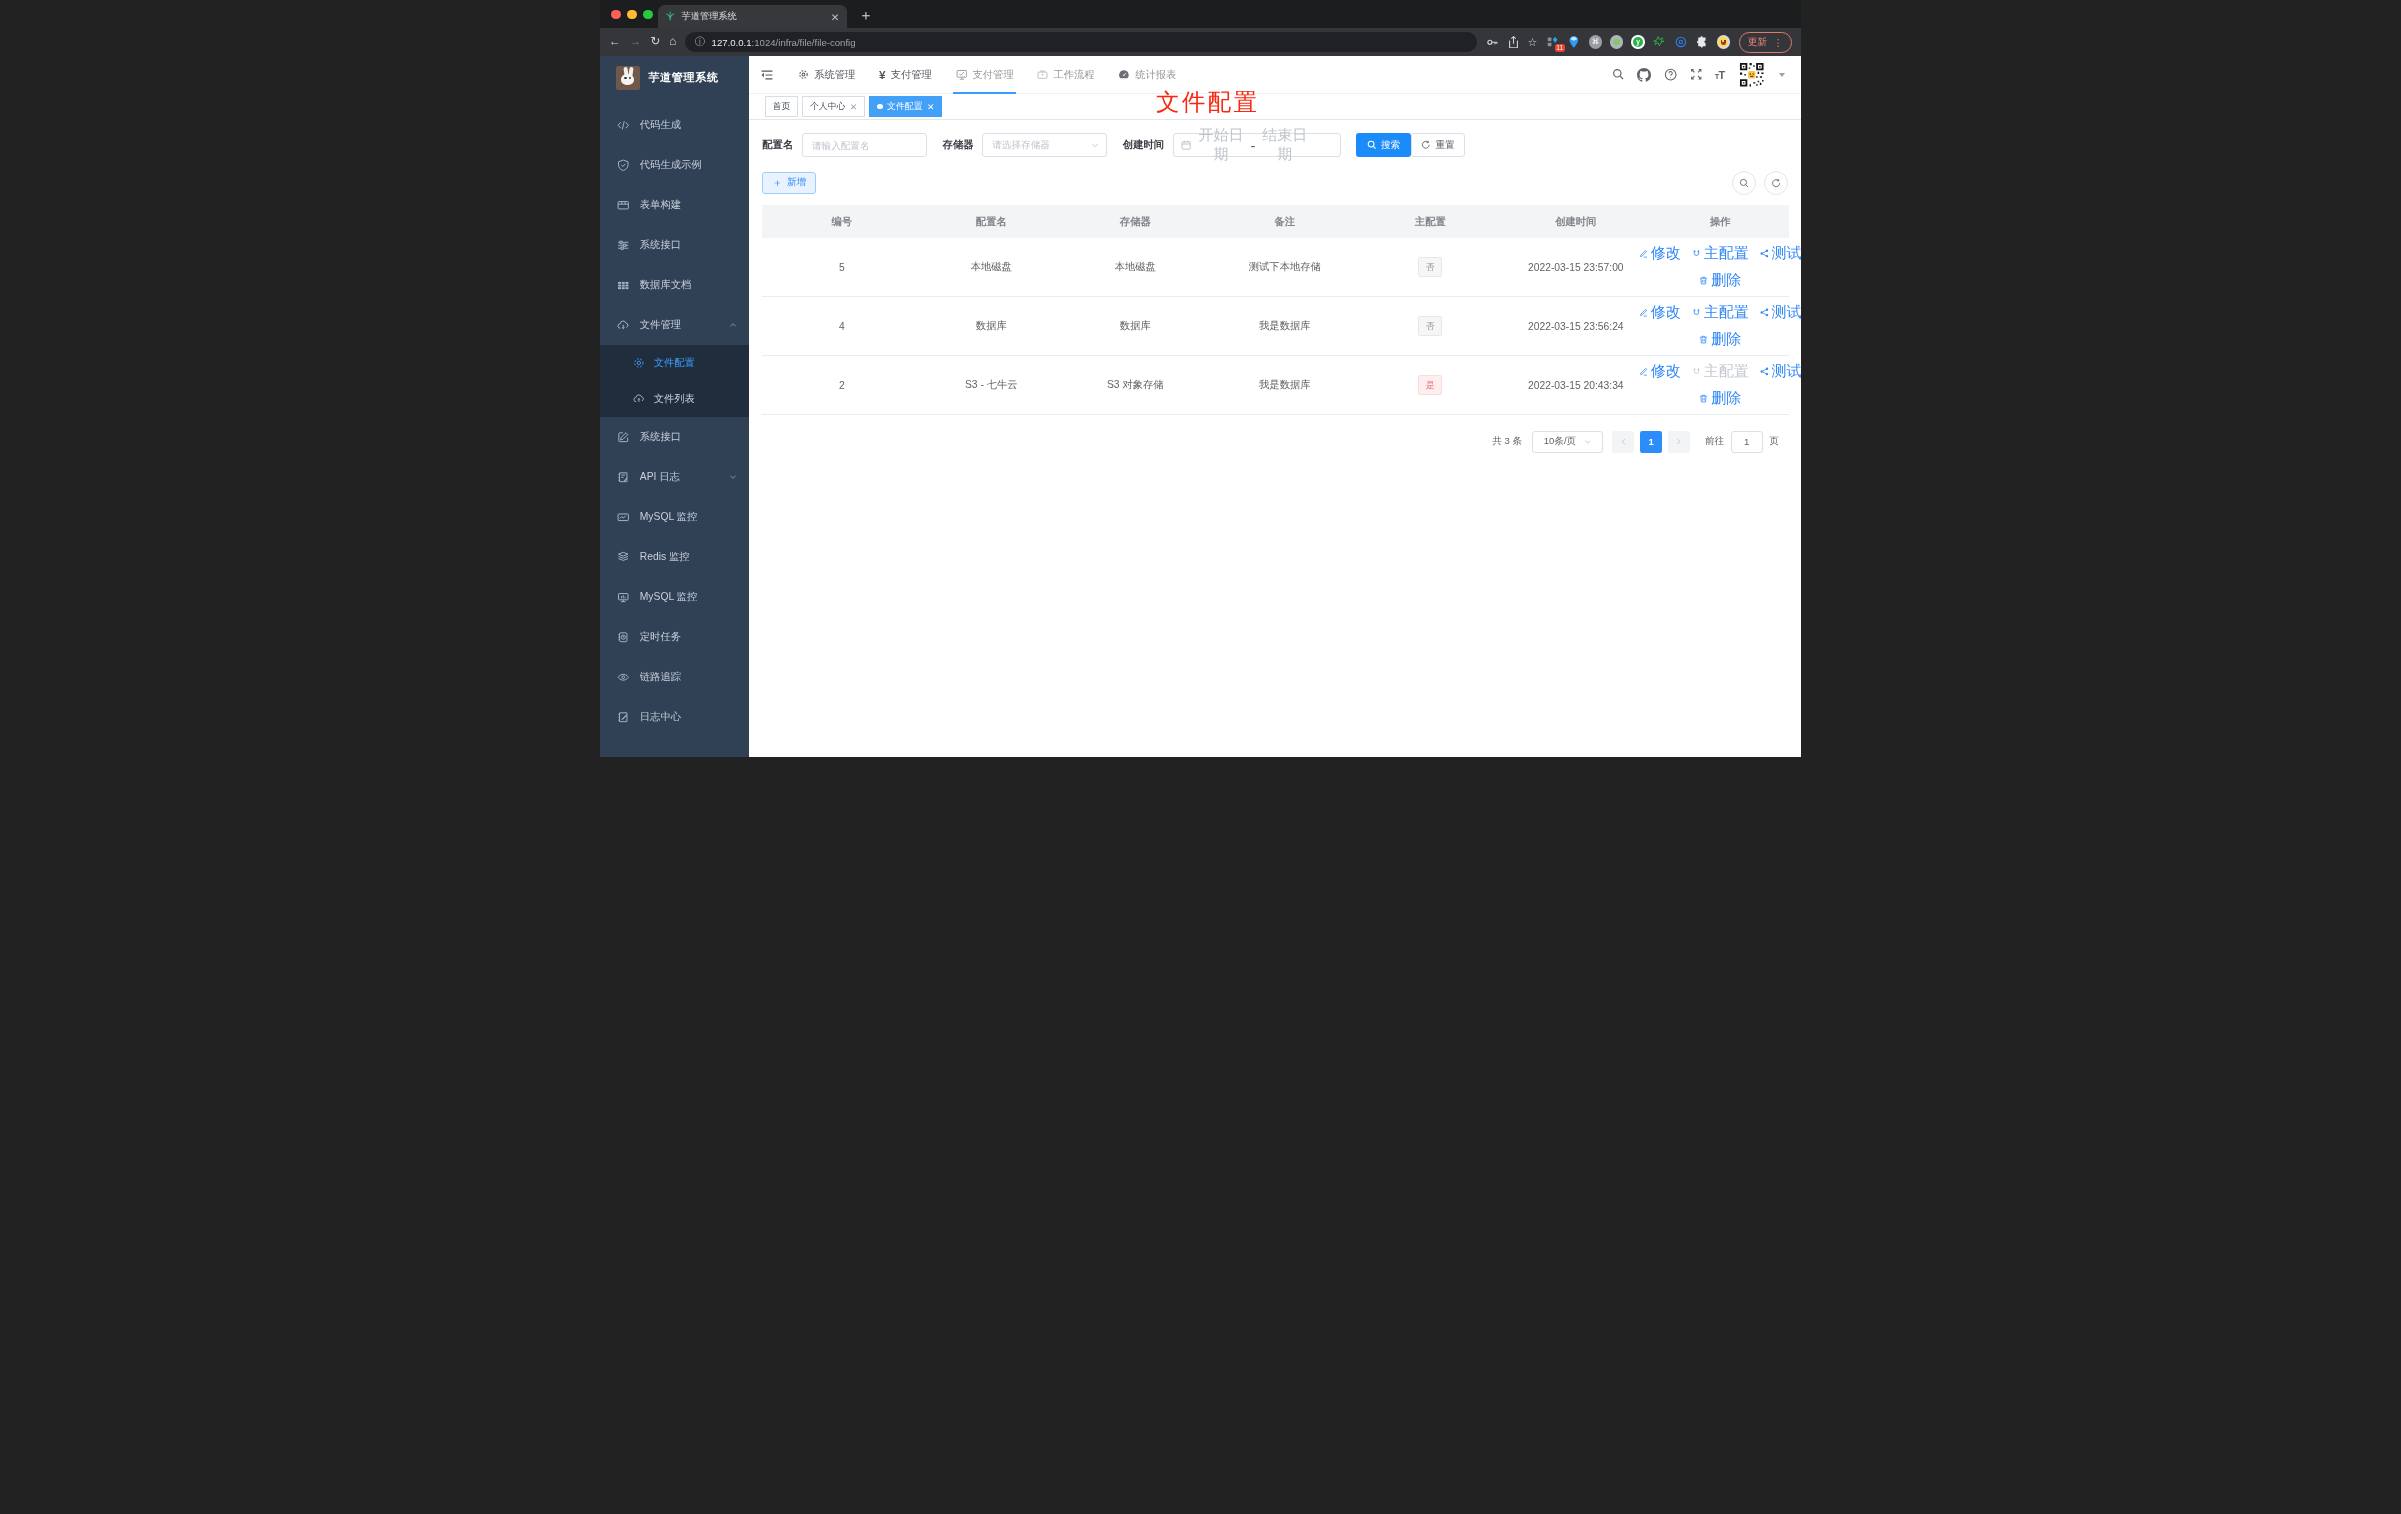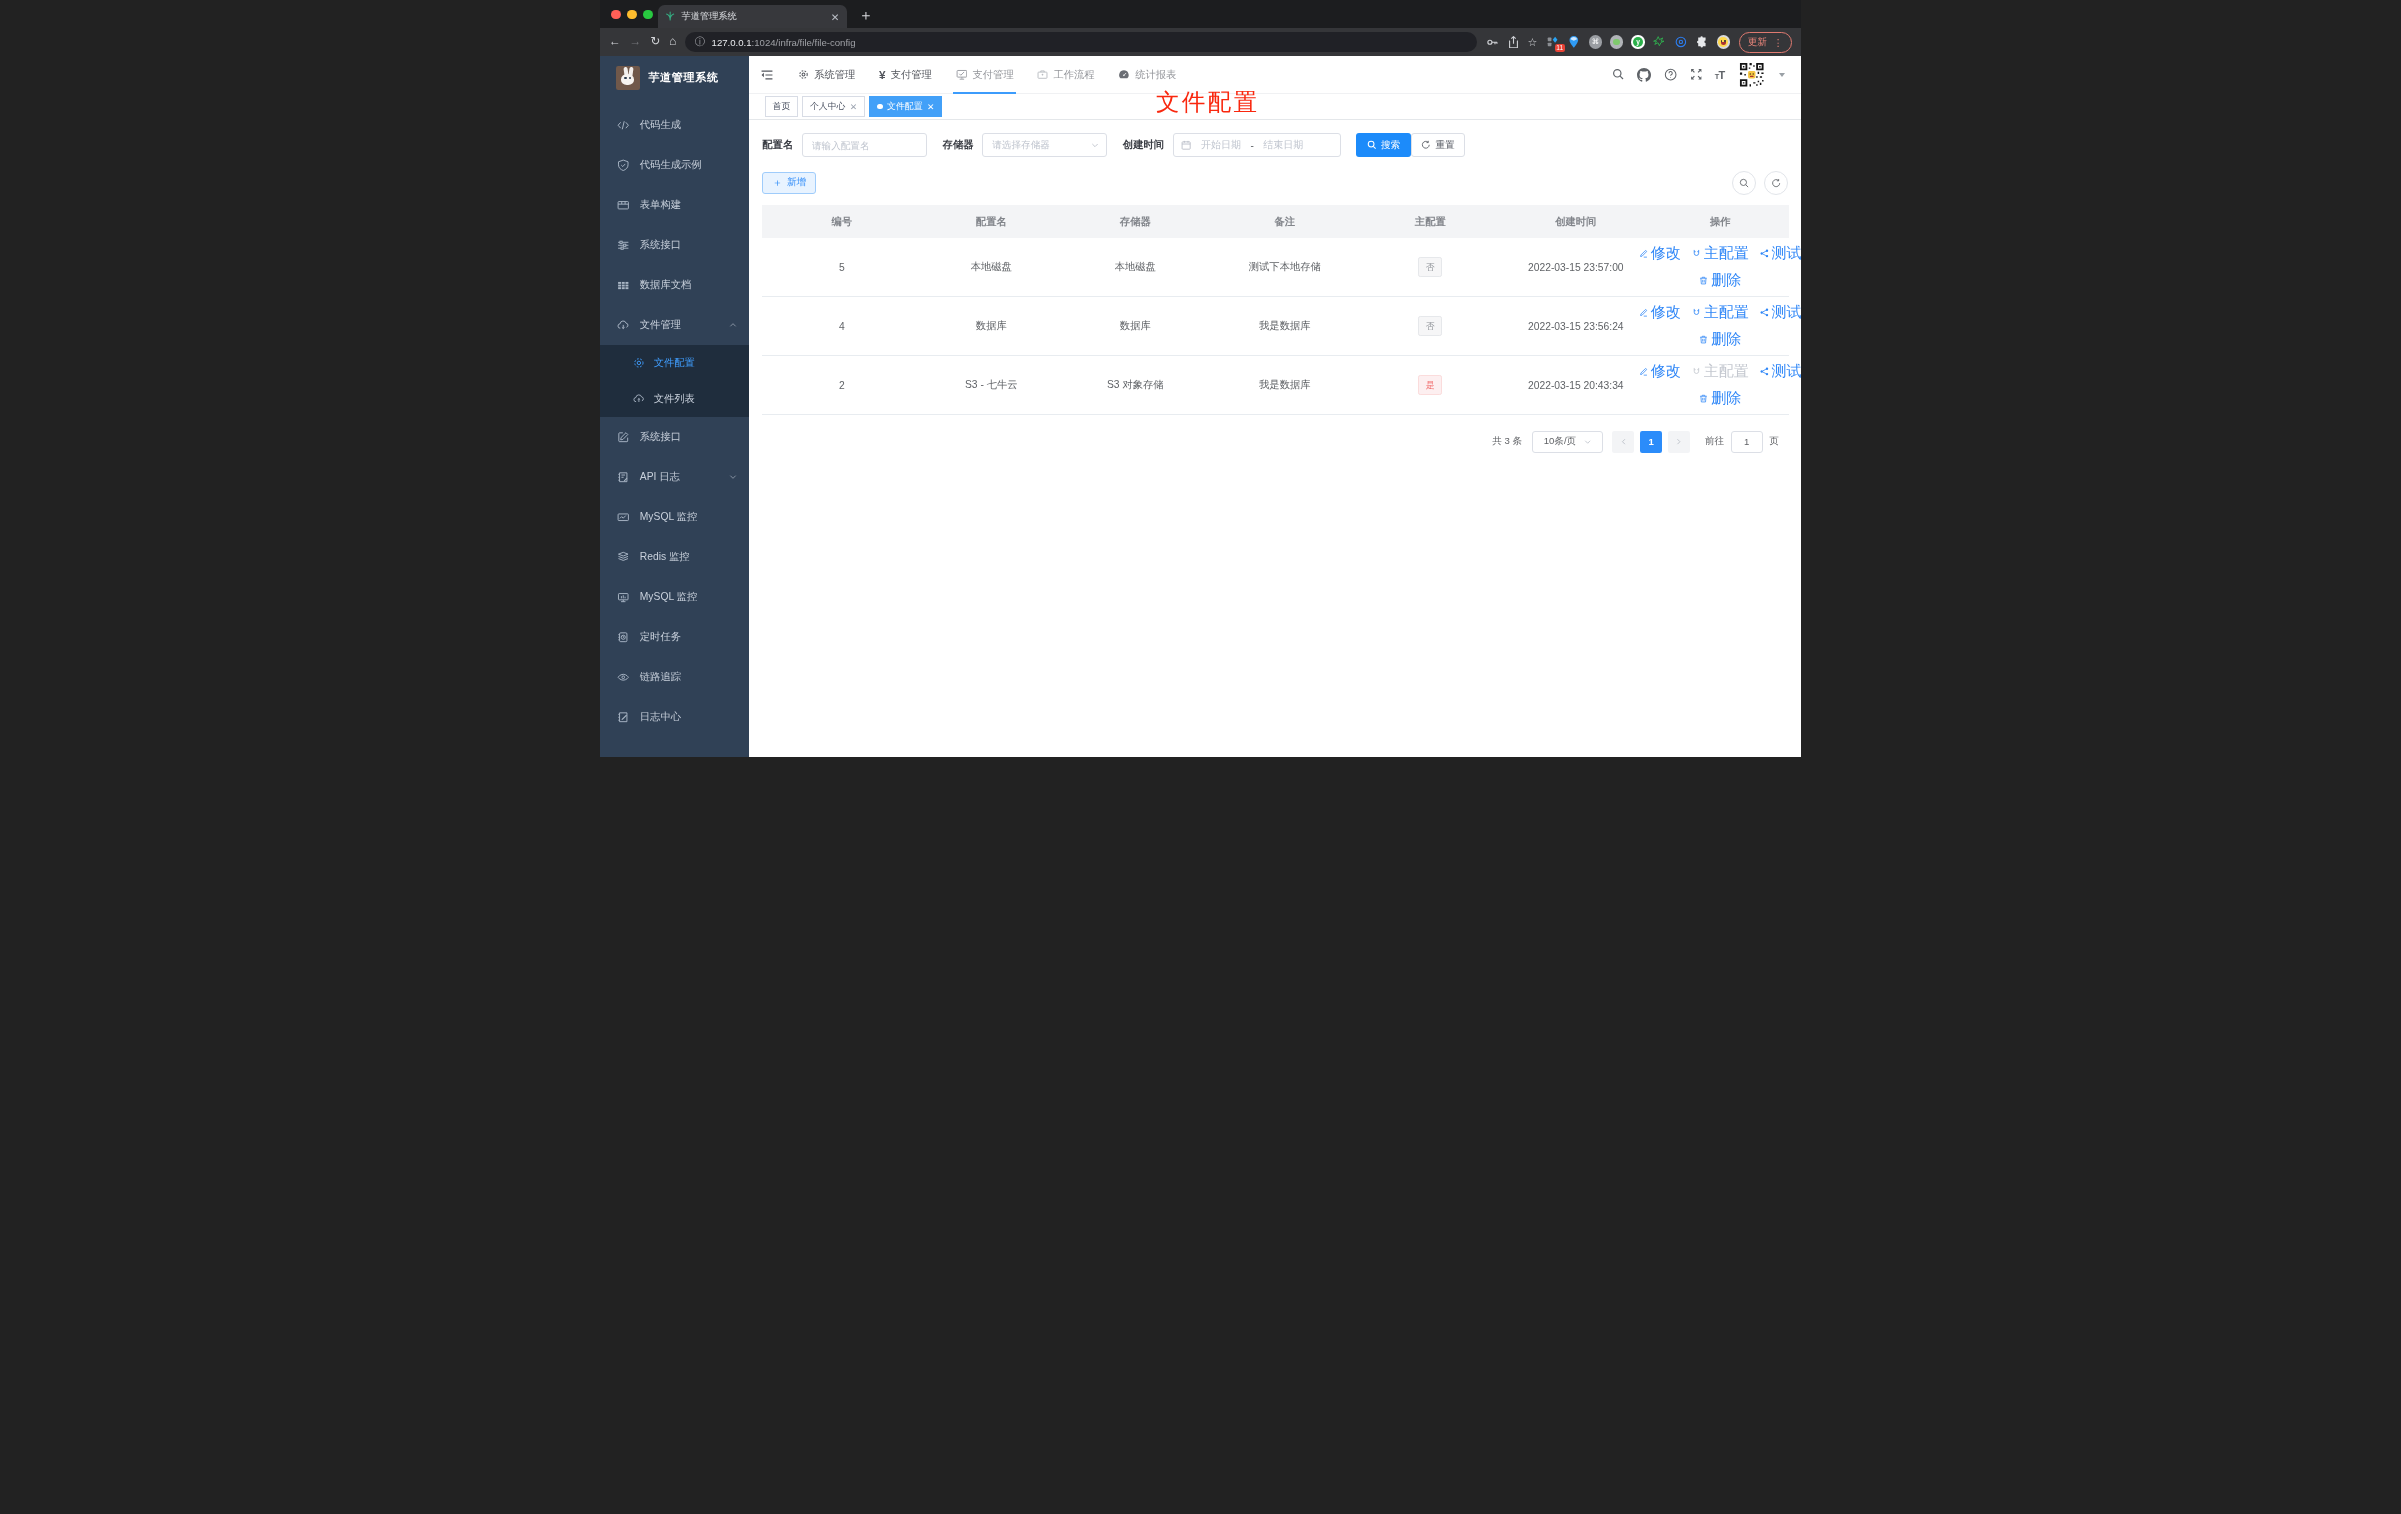--- a/index.html
+++ b/index.html
@@ -61,21 +61,21 @@
   .dot{width:5.9px;height:5.9px;border-radius:50%;background:#fff;display:inline-block;}
   
   .content{flex:1;padding:13.3px 11.8px 0 13.3px;position:relative;}
   .filters{display:flex;align-items:center;}
   .fgroup{display:flex;align-items:center;gap:8.9px;margin-right:15.5px;}
   .flabel{font-size:10.3px;font-weight:700;color:#3a3d44;white-space:nowrap;}
   .el-input{height:23.6px;width:125px;border:0.7px solid #dcdfe6;border-radius:3px;padding:0 8.9px;font-size:9.6px;color:#606266;outline:none;box-sizing:border-box;background:#fff;}
   .el-input::placeholder{color:#bfc4ce;}
   .el-select{height:23.6px;width:125px;border:0.7px solid #dcdfe6;border-radius:3px;display:flex;align-items:center;padding:0 7.4px 0 8.9px;font-size:9.6px;color:#bfc4ce;background:#fff;box-sizing:border-box;cursor:pointer;}
   .el-select .ph{flex:1;}
-  .datebox{height:23.6px;width:168px;border:0.7px solid #dcdfe6;border-radius:3px;display:flex;align-items:center;gap:5.9px;padding:0 7.4px;font-size:10px;color:#bfc4ce;background:#fff;box-sizing:border-box;cursor:pointer;}
+  .datebox{height:23.6px;width:168px;border:0.7px solid #dcdfe6;border-radius:3px;display:flex;align-items:center;gap:5.9px;padding:0 7.4px;font-size:15px;color:#bfc4ce;background:#fff;box-sizing:border-box;cursor:pointer;}
   .datebox .sep{color:#5f6368;}
   .datebox span.d{width:47px;text-align:center;}
   .btn{height:23.6px;border-radius:3px;padding:0 9.6px;font-size:9.6px;display:inline-flex;align-items:center;gap:4.4px;cursor:pointer;border:0.7px solid transparent;box-sizing:border-box;white-space:nowrap;}
   .btn-search{background:#1c8bfa;color:#fff;margin-right:0;}
   .btn-reset{background:#fff;color:#5a5e66;border-color:#dcdfe6;}
   .toolbar2{margin-top:14px;display:flex;align-items:center;}
   .btn-add{height:22px;background:#e8f3ff;border:0.7px solid #9fccfb;color:#2f8bf8;border-radius:3px;padding:0 8.9px;font-size:9.6px;display:inline-flex;align-items:center;gap:4.4px;cursor:pointer;}
   .tb-right{margin-left:auto;display:flex;gap:8px;padding-right:1.5px;}
   .circle-btn{width:22px;height:22px;border-radius:50%;border:0.7px solid #e2e5ea;background:#fff;display:flex;align-items:center;justify-content:center;color:#5f6368;cursor:pointer;}
   

